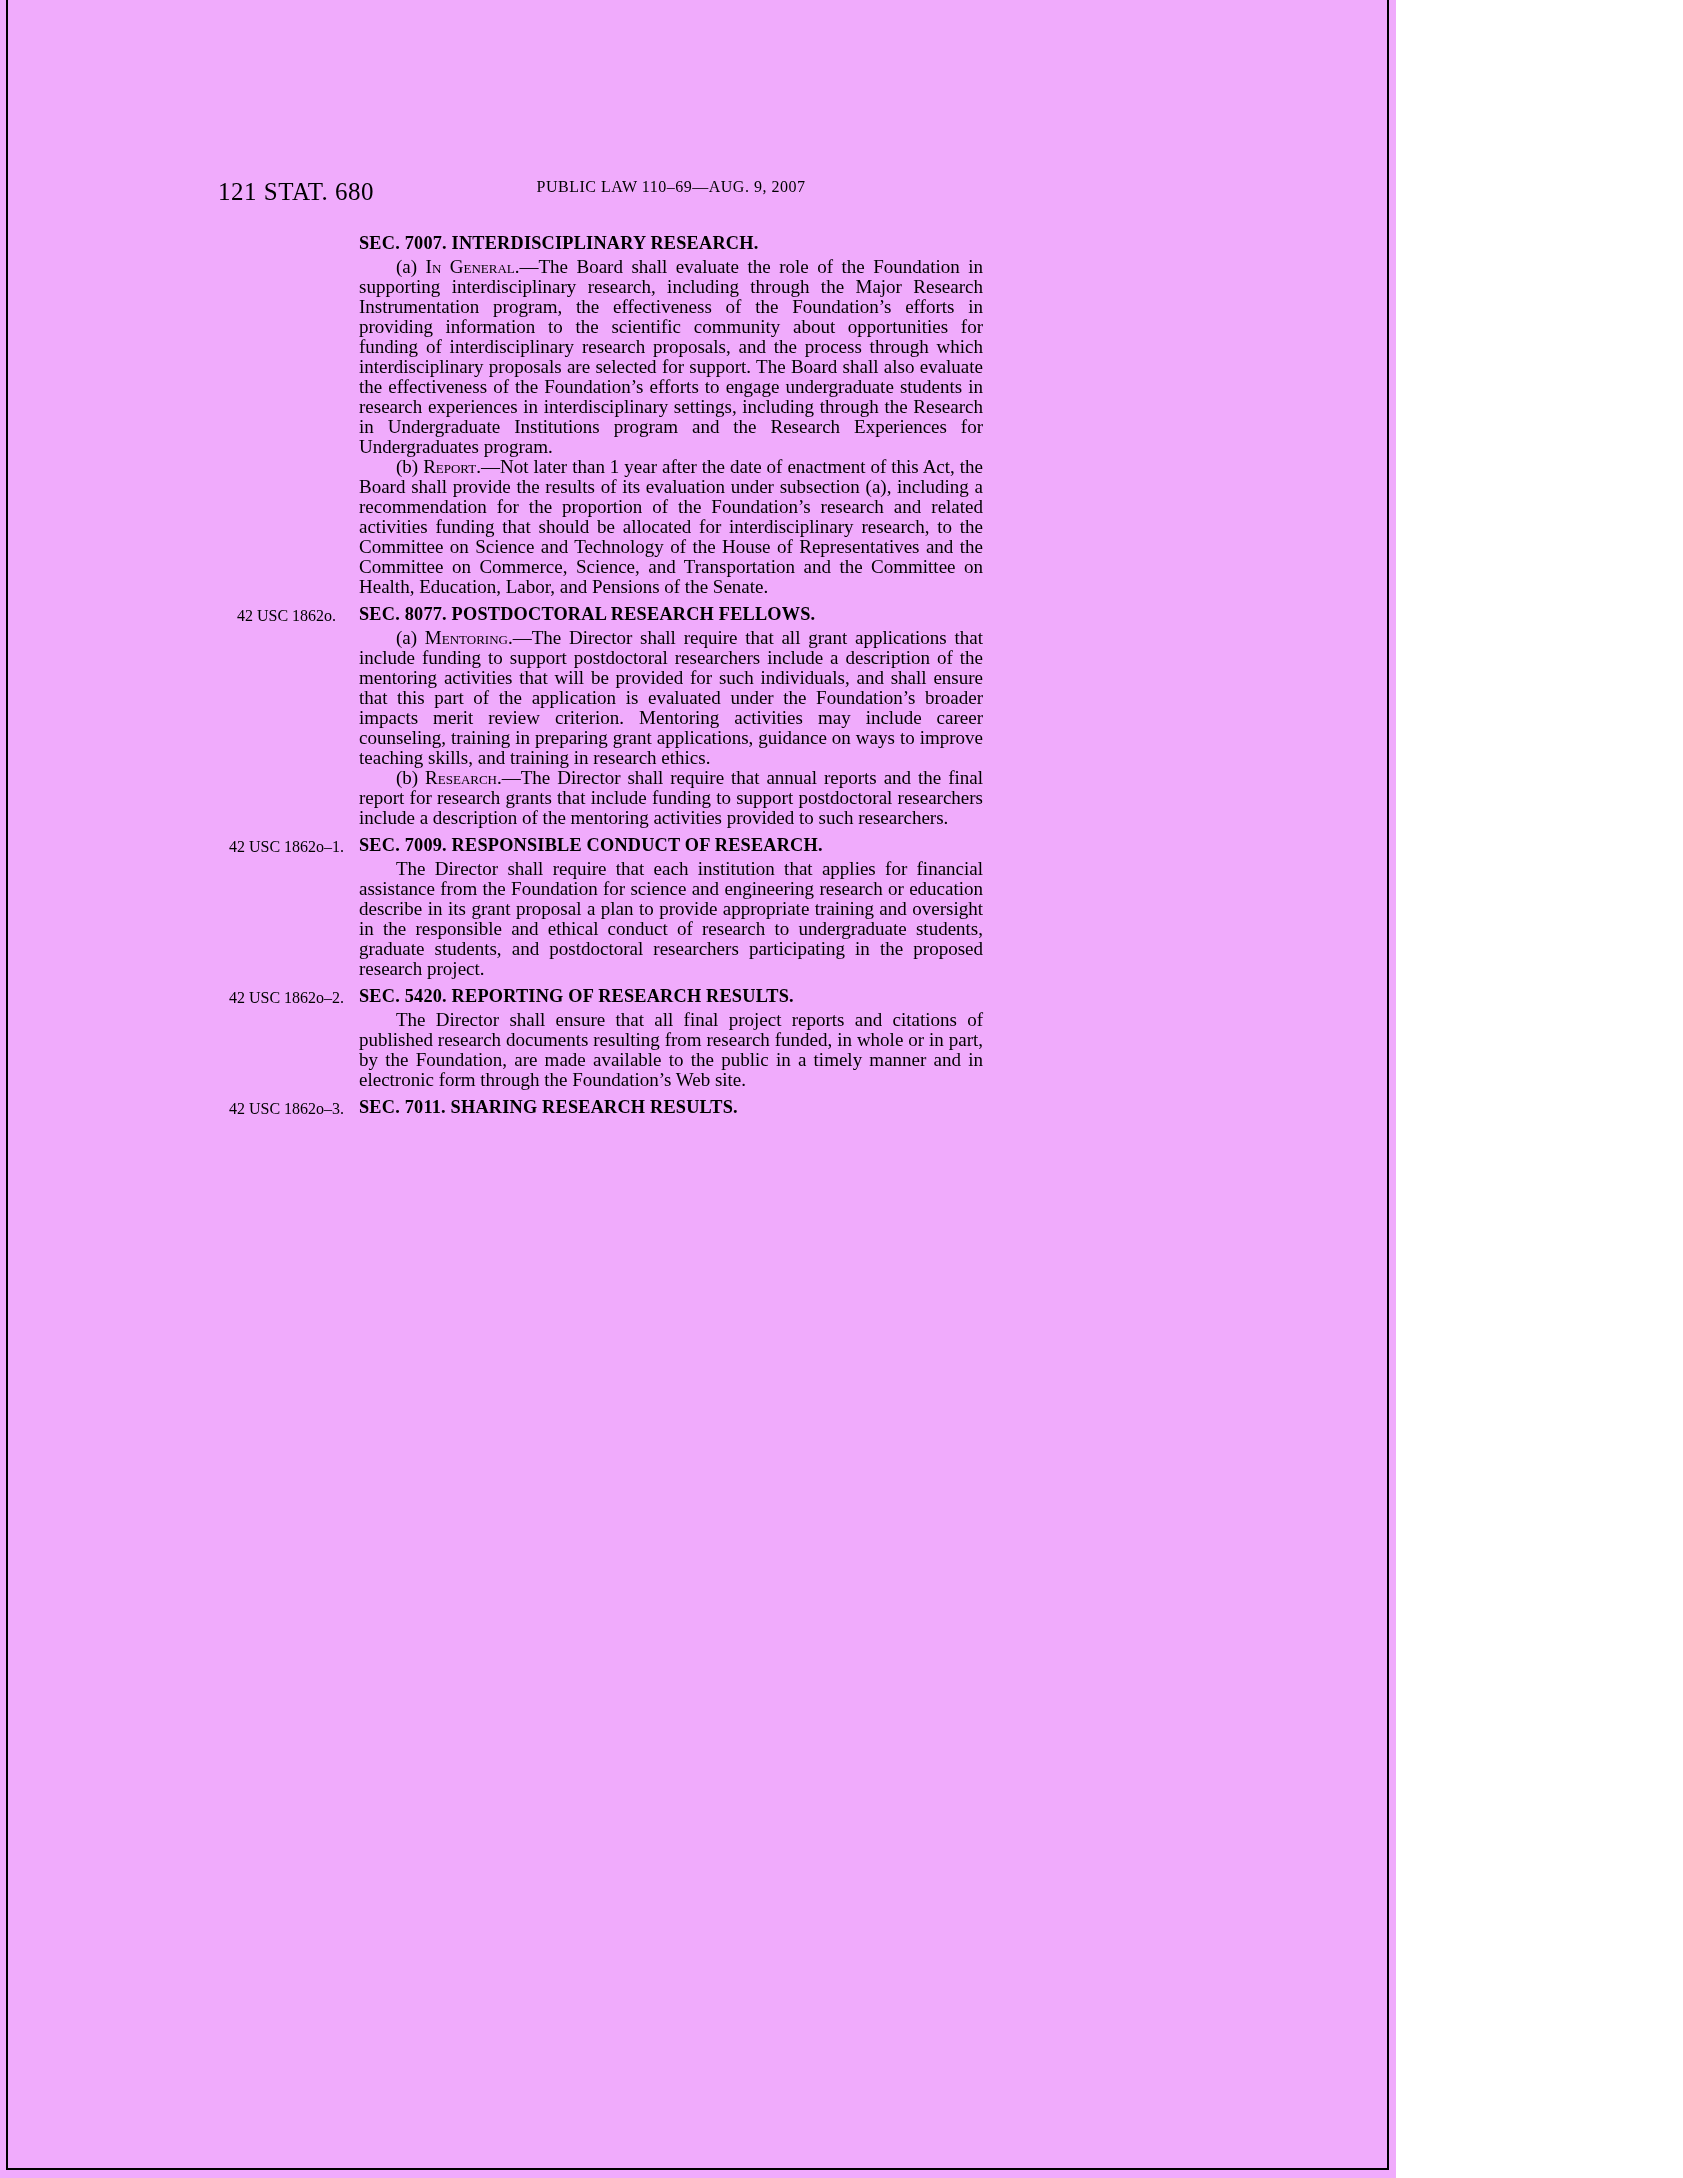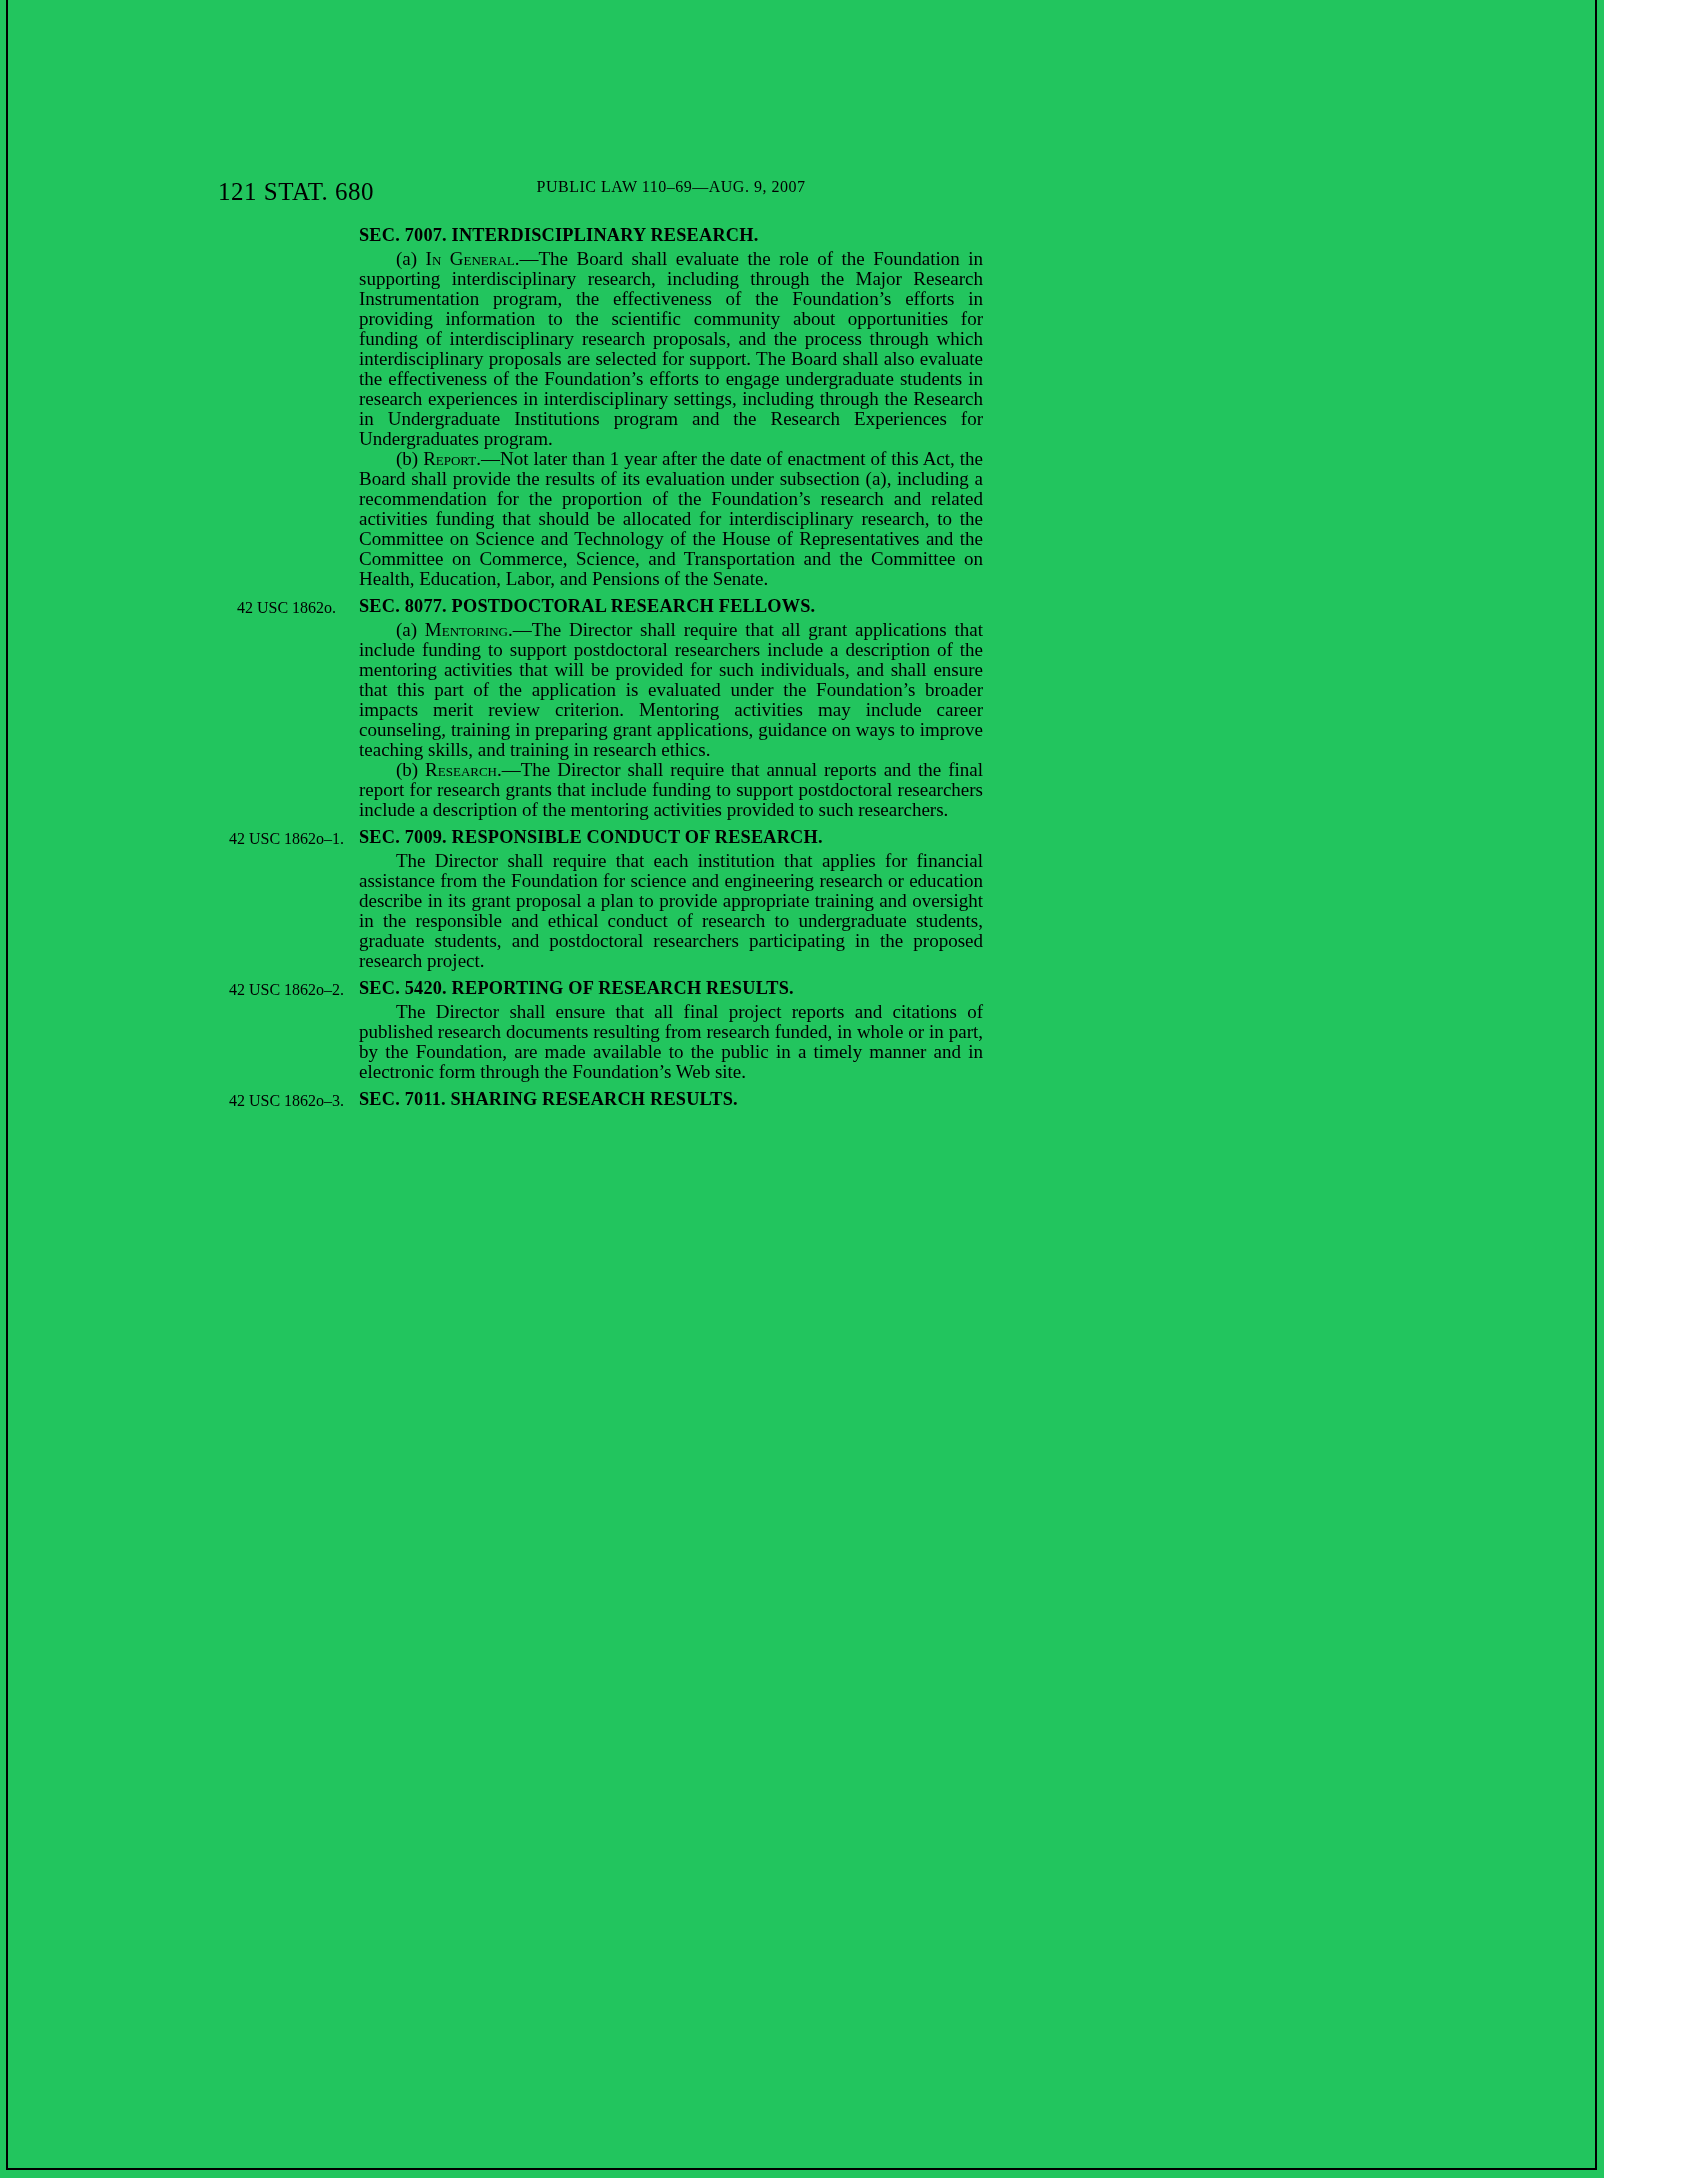--- a/index.html
+++ b/index.html
@@ -2,23 +2,23 @@
 <html><head>
 <meta charset="utf-8">
 <style>
   html, body {
     margin: 0;
     padding: 0;
     background: #ffffff;
   }
   .page {
     position: relative;
-    width: 1604px;
+    width: 1396px;
     height: 2178px;
-    background: #22c55e;
+    background: #f0abfc;
     color: #000000;
     font-family: "Liberation Serif", "DejaVu Serif", serif;
     overflow: hidden;
   }
   
   .edge-left {
     position: absolute; left: 6px; top: 0; width: 2px; height: 2168px; background: #000;
   }
   .edge-right {
     position: absolute; right: 7px; top: 0; width: 2px; height: 2168px; background: #000;
@@ -53,21 +53,21 @@
     line-height: 20px;
   }
   .section { position: relative; }
   .section-heading {
     position: relative;
     font-weight: bold;
     font-size: 18.3px;
     letter-spacing: 0.2px;
     margin: 7px 0 4px 0;
   }
-  .section:first-child .section-heading { margin-top: 0; }
+  .section:first-child .section-heading { margin-top: 8px; }
   .margin-note {
     position: absolute;
     left: -142px;
     top: 2px;
     width: 139px;
     font-weight: normal;
     font-size: 16px;
     letter-spacing: 0;
     white-space: nowrap;
     text-align: center;

